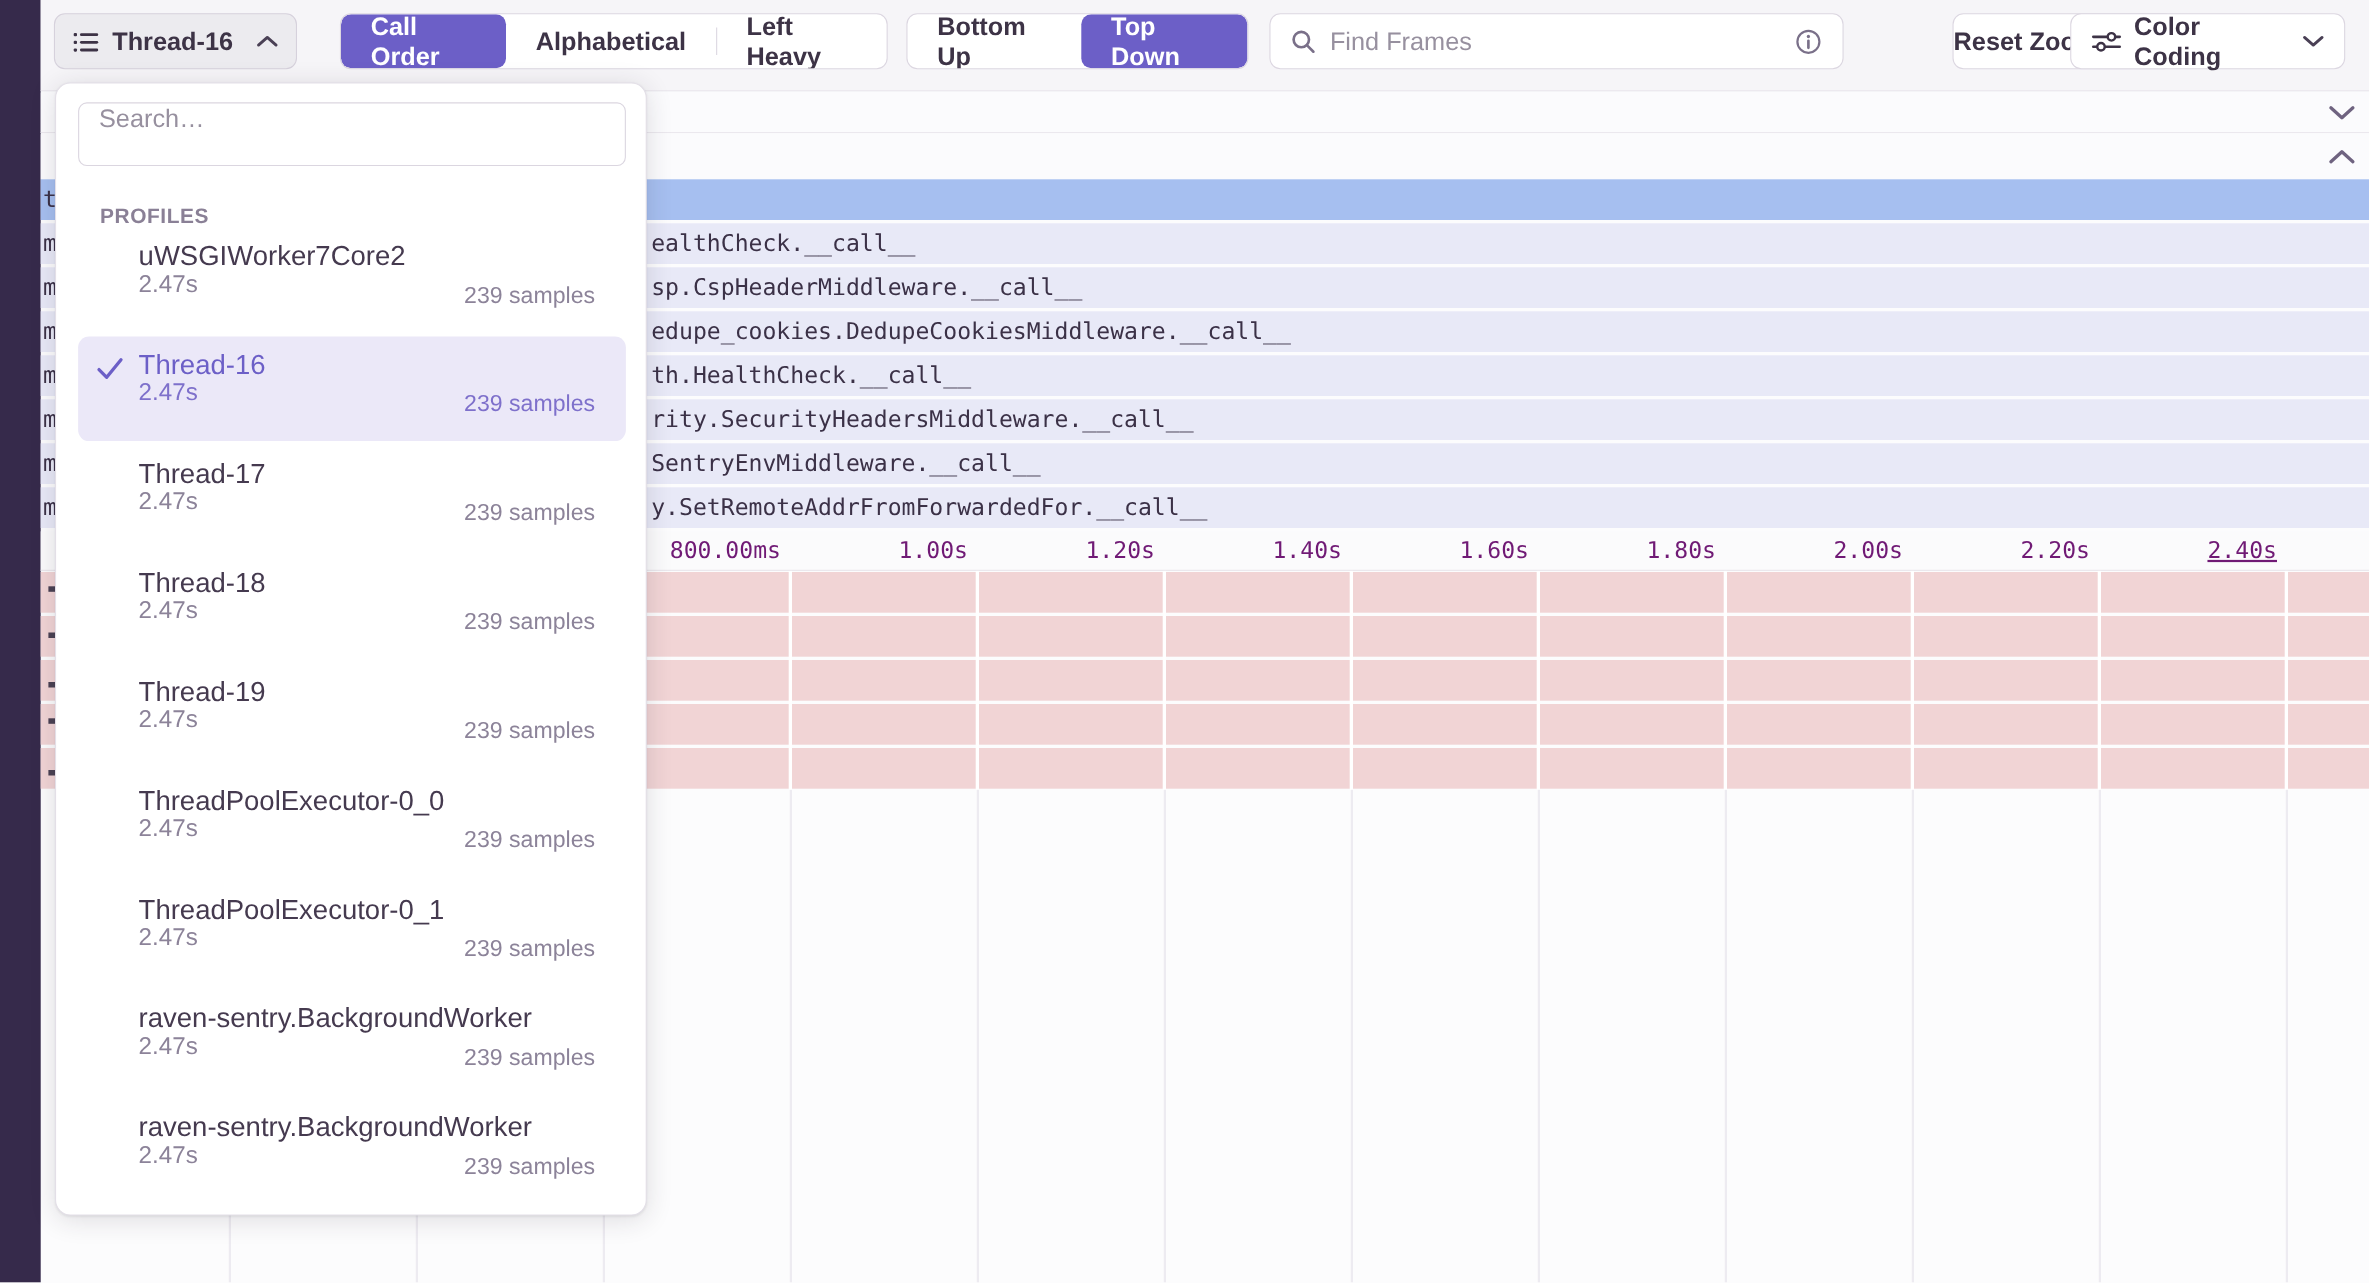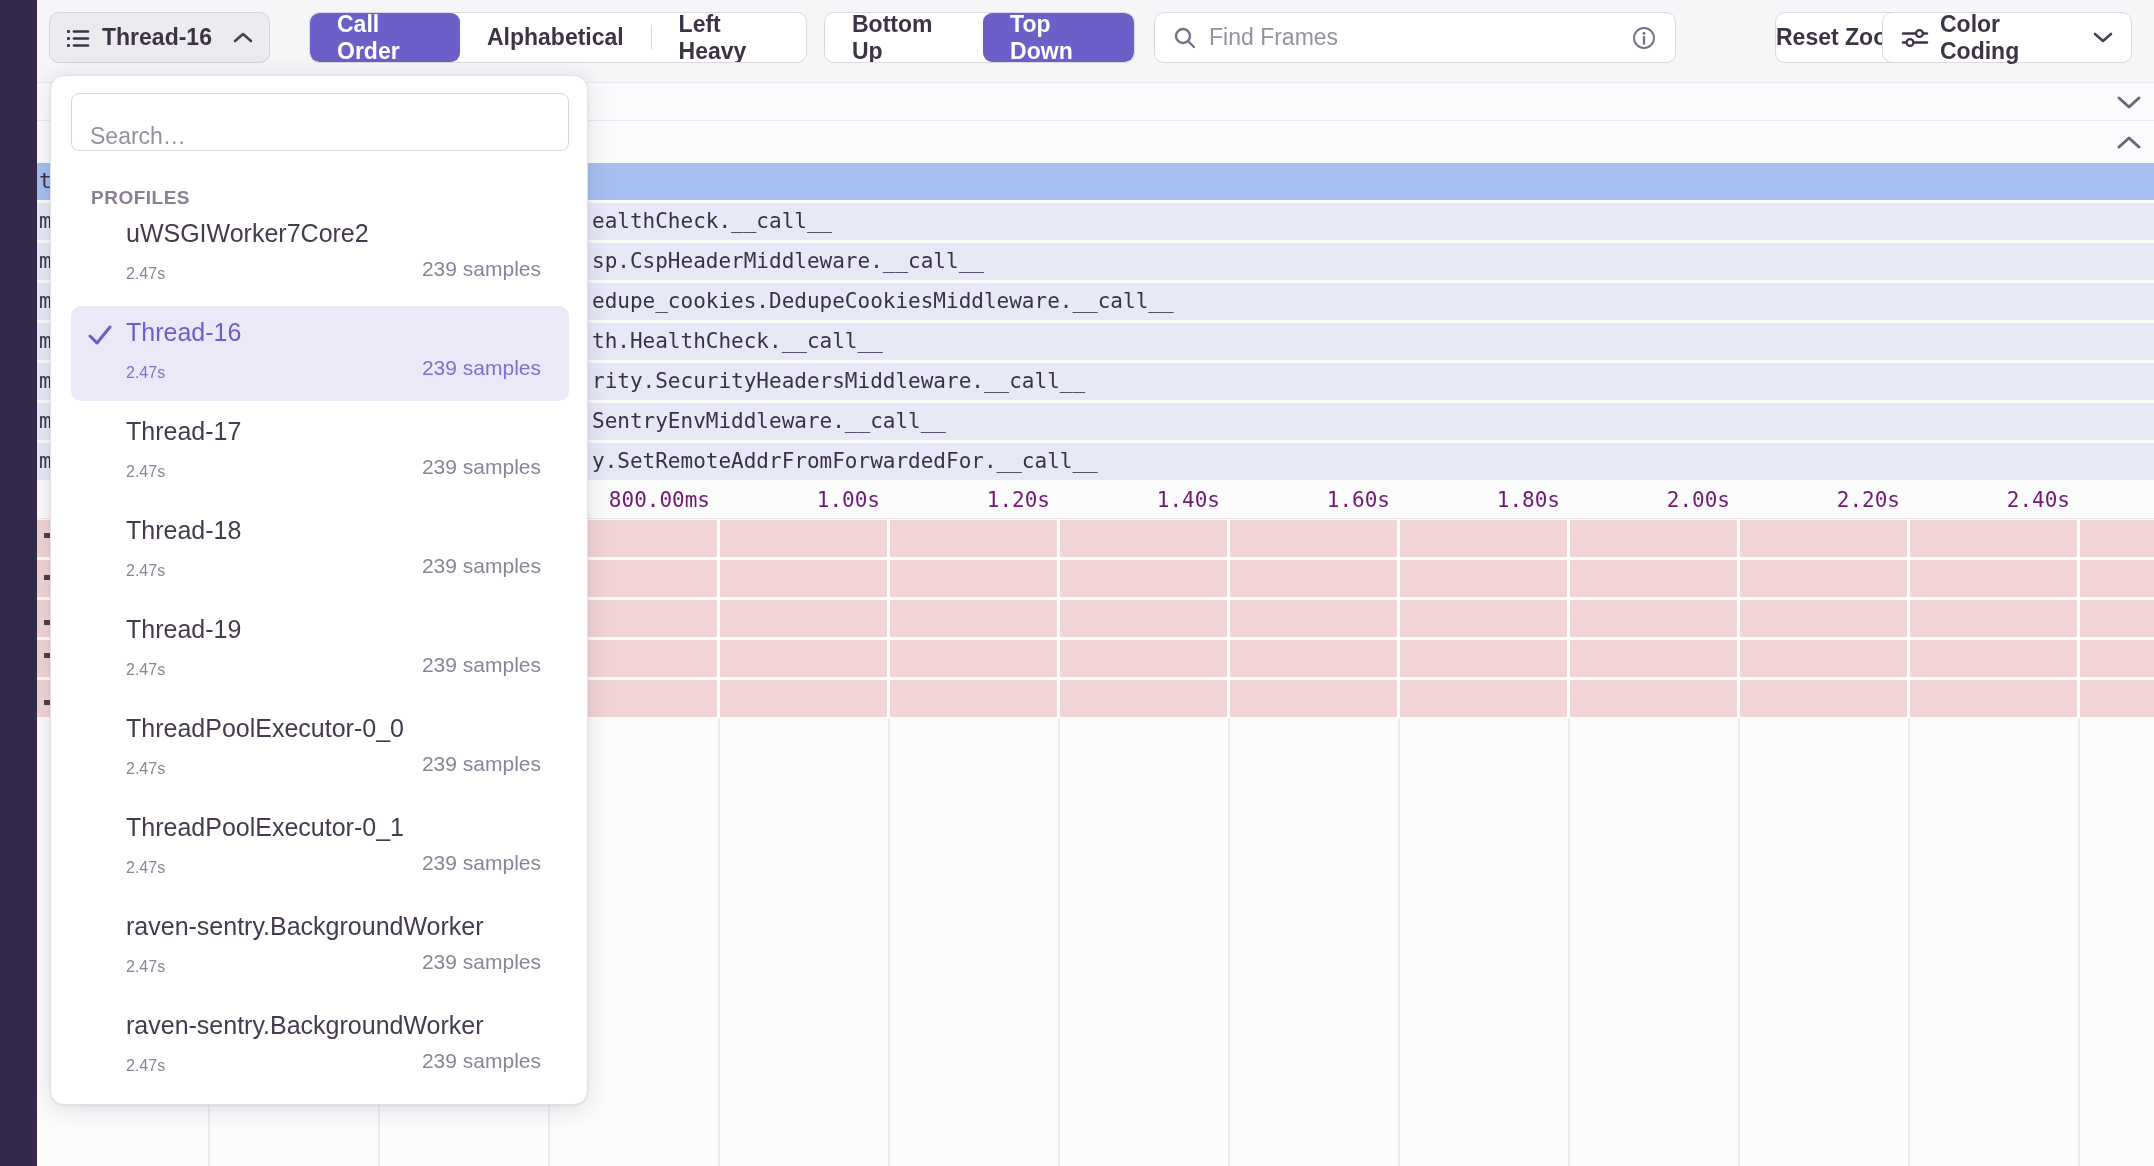--- a/index.html
+++ b/index.html
@@ -61,32 +61,32 @@
 
   
   .gl-w{position:absolute;top:519px;height:199px;width:3px;background:#FFFFFF;}
   .gl-g{position:absolute;top:718px;height:448px;width:2px;background:var(--gridline);}
 
   
   .dropdown{position:absolute;left:50px;top:75px;width:538px;height:1030px;background:var(--panel-bg);
     border:1px solid #E3DFE7;border-radius:14px;z-index:60;
     box-shadow:0 4px 24px rgba(43,34,51,0.14),0 1px 2px rgba(43,34,51,0.08);}
   .dd-search{position:absolute;left:20px;top:17px;width:498px;height:58px;border:1px solid #DBD6E0;
-    border-radius:8px;display:flex;align-items:flex-end;padding:0 18px;}
+    border-radius:8px;display:flex;align-items:flex-start;padding:0 18px;}
   .dd-search input{border:none;outline:none;width:100%;font-size:23px;font-family:"Liberation Sans",sans-serif;
     color:var(--text);background:transparent;}
   .dd-search input::placeholder{color:#97909F;}
   .dd-section{position:absolute;left:40px;top:95px;font-size:19px;font-weight:bold;letter-spacing:0.5px;color:#8A8096;margin-top:16px;}
   .dd-list{position:absolute;left:20px;top:131px;width:498px;}
   .dd-item{position:absolute;left:0;width:498px;height:95px;border-radius:10px;}
   .dd-item.selected{background:var(--selected-item-bg);}
   .dd-item .check{position:absolute;left:16px;top:16px;}
   .dd-item .nm{position:absolute;left:55px;top:12px;font-size:25px;color:#453A4F;white-space:nowrap;}
   .dd-item.selected .nm{color:var(--accent);}
-  .dd-item .dur{position:absolute;left:55px;top:58px;font-size:16px;color:var(--muted);}
+  .dd-item .dur{position:absolute;left:55px;top:38px;font-size:22px;color:var(--muted);}
   .dd-item .smp{position:absolute;right:28px;top:50px;font-size:21px;color:var(--muted);}
   .dd-item.selected .dur,.dd-item.selected .smp{color:#7E70CB;}
 
   svg{display:block;}
 </style>
 </head>
 <body>
 
 <div class="side-strip"></div>
 
@@ -142,21 +142,21 @@
 
   <div class="axis" id="time-axis">
       <div class="tick-label mono" style="left: 513px;">800.00ms</div>
       <div class="tick-label mono" style="left: 683px;">1.00s</div>
       <div class="tick-label mono" style="left: 853px;">1.20s</div>
       <div class="tick-label mono" style="left: 1023px;">1.40s</div>
       <div class="tick-label mono" style="left: 1193px;">1.60s</div>
       <div class="tick-label mono" style="left: 1363px;">1.80s</div>
       <div class="tick-label mono" style="left: 1533px;">2.00s</div>
       <div class="tick-label mono" style="left: 1703px;">2.20s</div>
-      <div class="tick-label mono" style="left: 1873px;">2.40s</div>
+      <div class="tick-label mono" style="left: 1873px; text-decoration: underline;">2.40s</div>
     </div>
 
   <div id="busy-rows">
       <div class="busy" style="top: 520px;">
         <span class="mark" style="top: 13px;"></span>
       </div>
       <div class="busy" style="top: 560px;">
         <span class="mark" style="top: 15px;"></span>
       </div>
       <div class="busy" style="top: 600px;">

